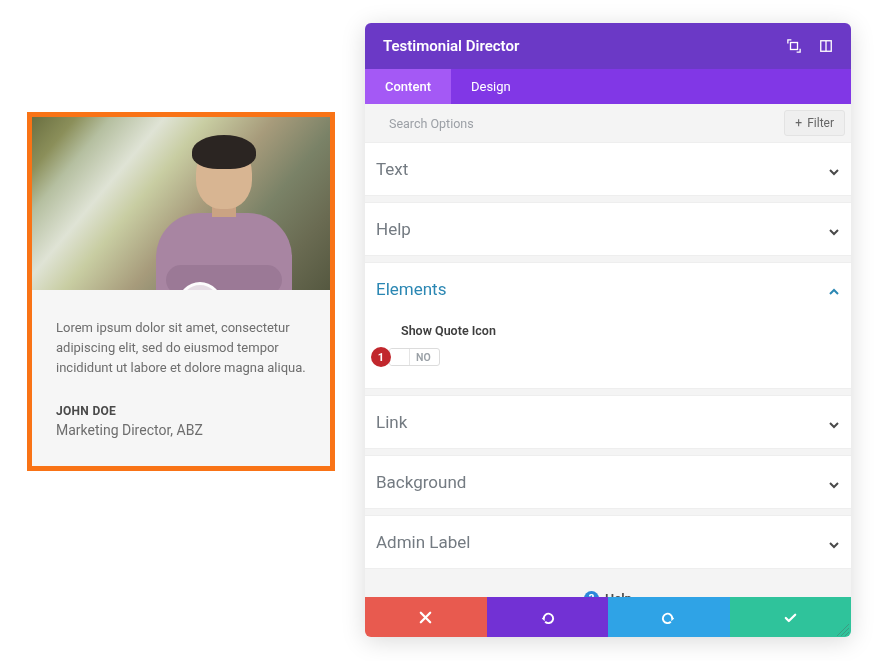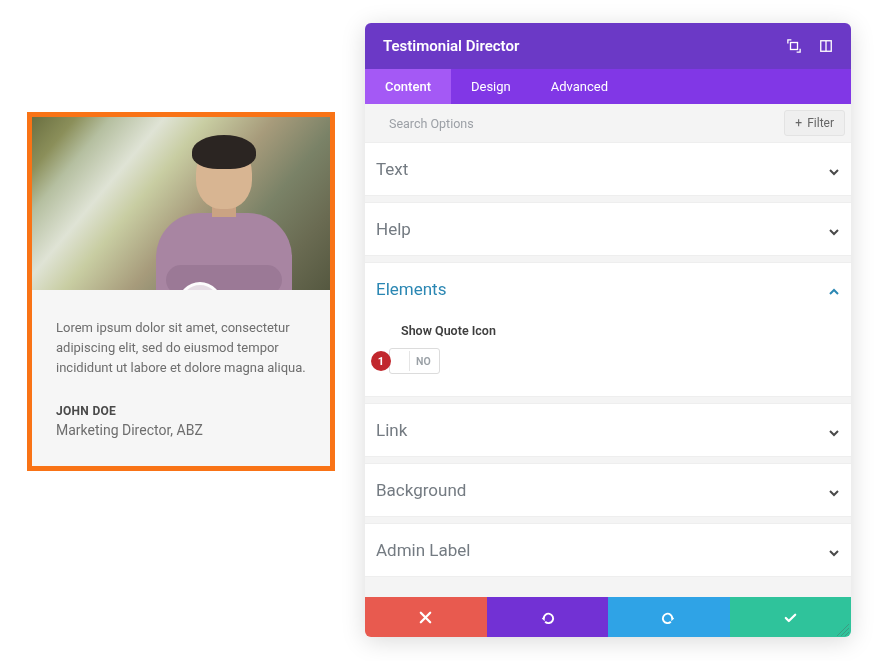--- a/index.html
+++ b/index.html
@@ -227,21 +227,21 @@
     background: #c1272d;
     color: #fff;
     border-radius: 50%;
     font-size: 11px;
     font-weight: 700;
     display:flex;align-items:center;justify-content:center;
   }
   .toggle {
     display: inline-flex;
     align-items: center;
-    height: 26px;
+    height: 18px;
     border: 1px solid #dcdcdc;
     border-radius: 3px;
     background: #fff;
     overflow: hidden;
   }
   .toggle-knob {
     width: 20px; height: 20px;
     background: #fff;
     border-right: 1px solid #e5e5e5;
   }
@@ -325,21 +325,20 @@
             <rect x="2" y="2" width="12" height="12"></rect>
             <line x1="8" y1="2" x2="8" y2="14"></line>
           </svg>
       </span>
     </div>
   </div>
 
   <div class="tabs">
     <div class="tab active">Content</div>
     <div class="tab">Design</div>
-    <div class="tab">Advanced</div>
   </div>
 
   <div class="search-row">
     <span class="search-placeholder">Search Options</span>
     <div class="filter-btn">
       <span>+</span>
       <span>Filter</span>
     </div>
   </div>
 

